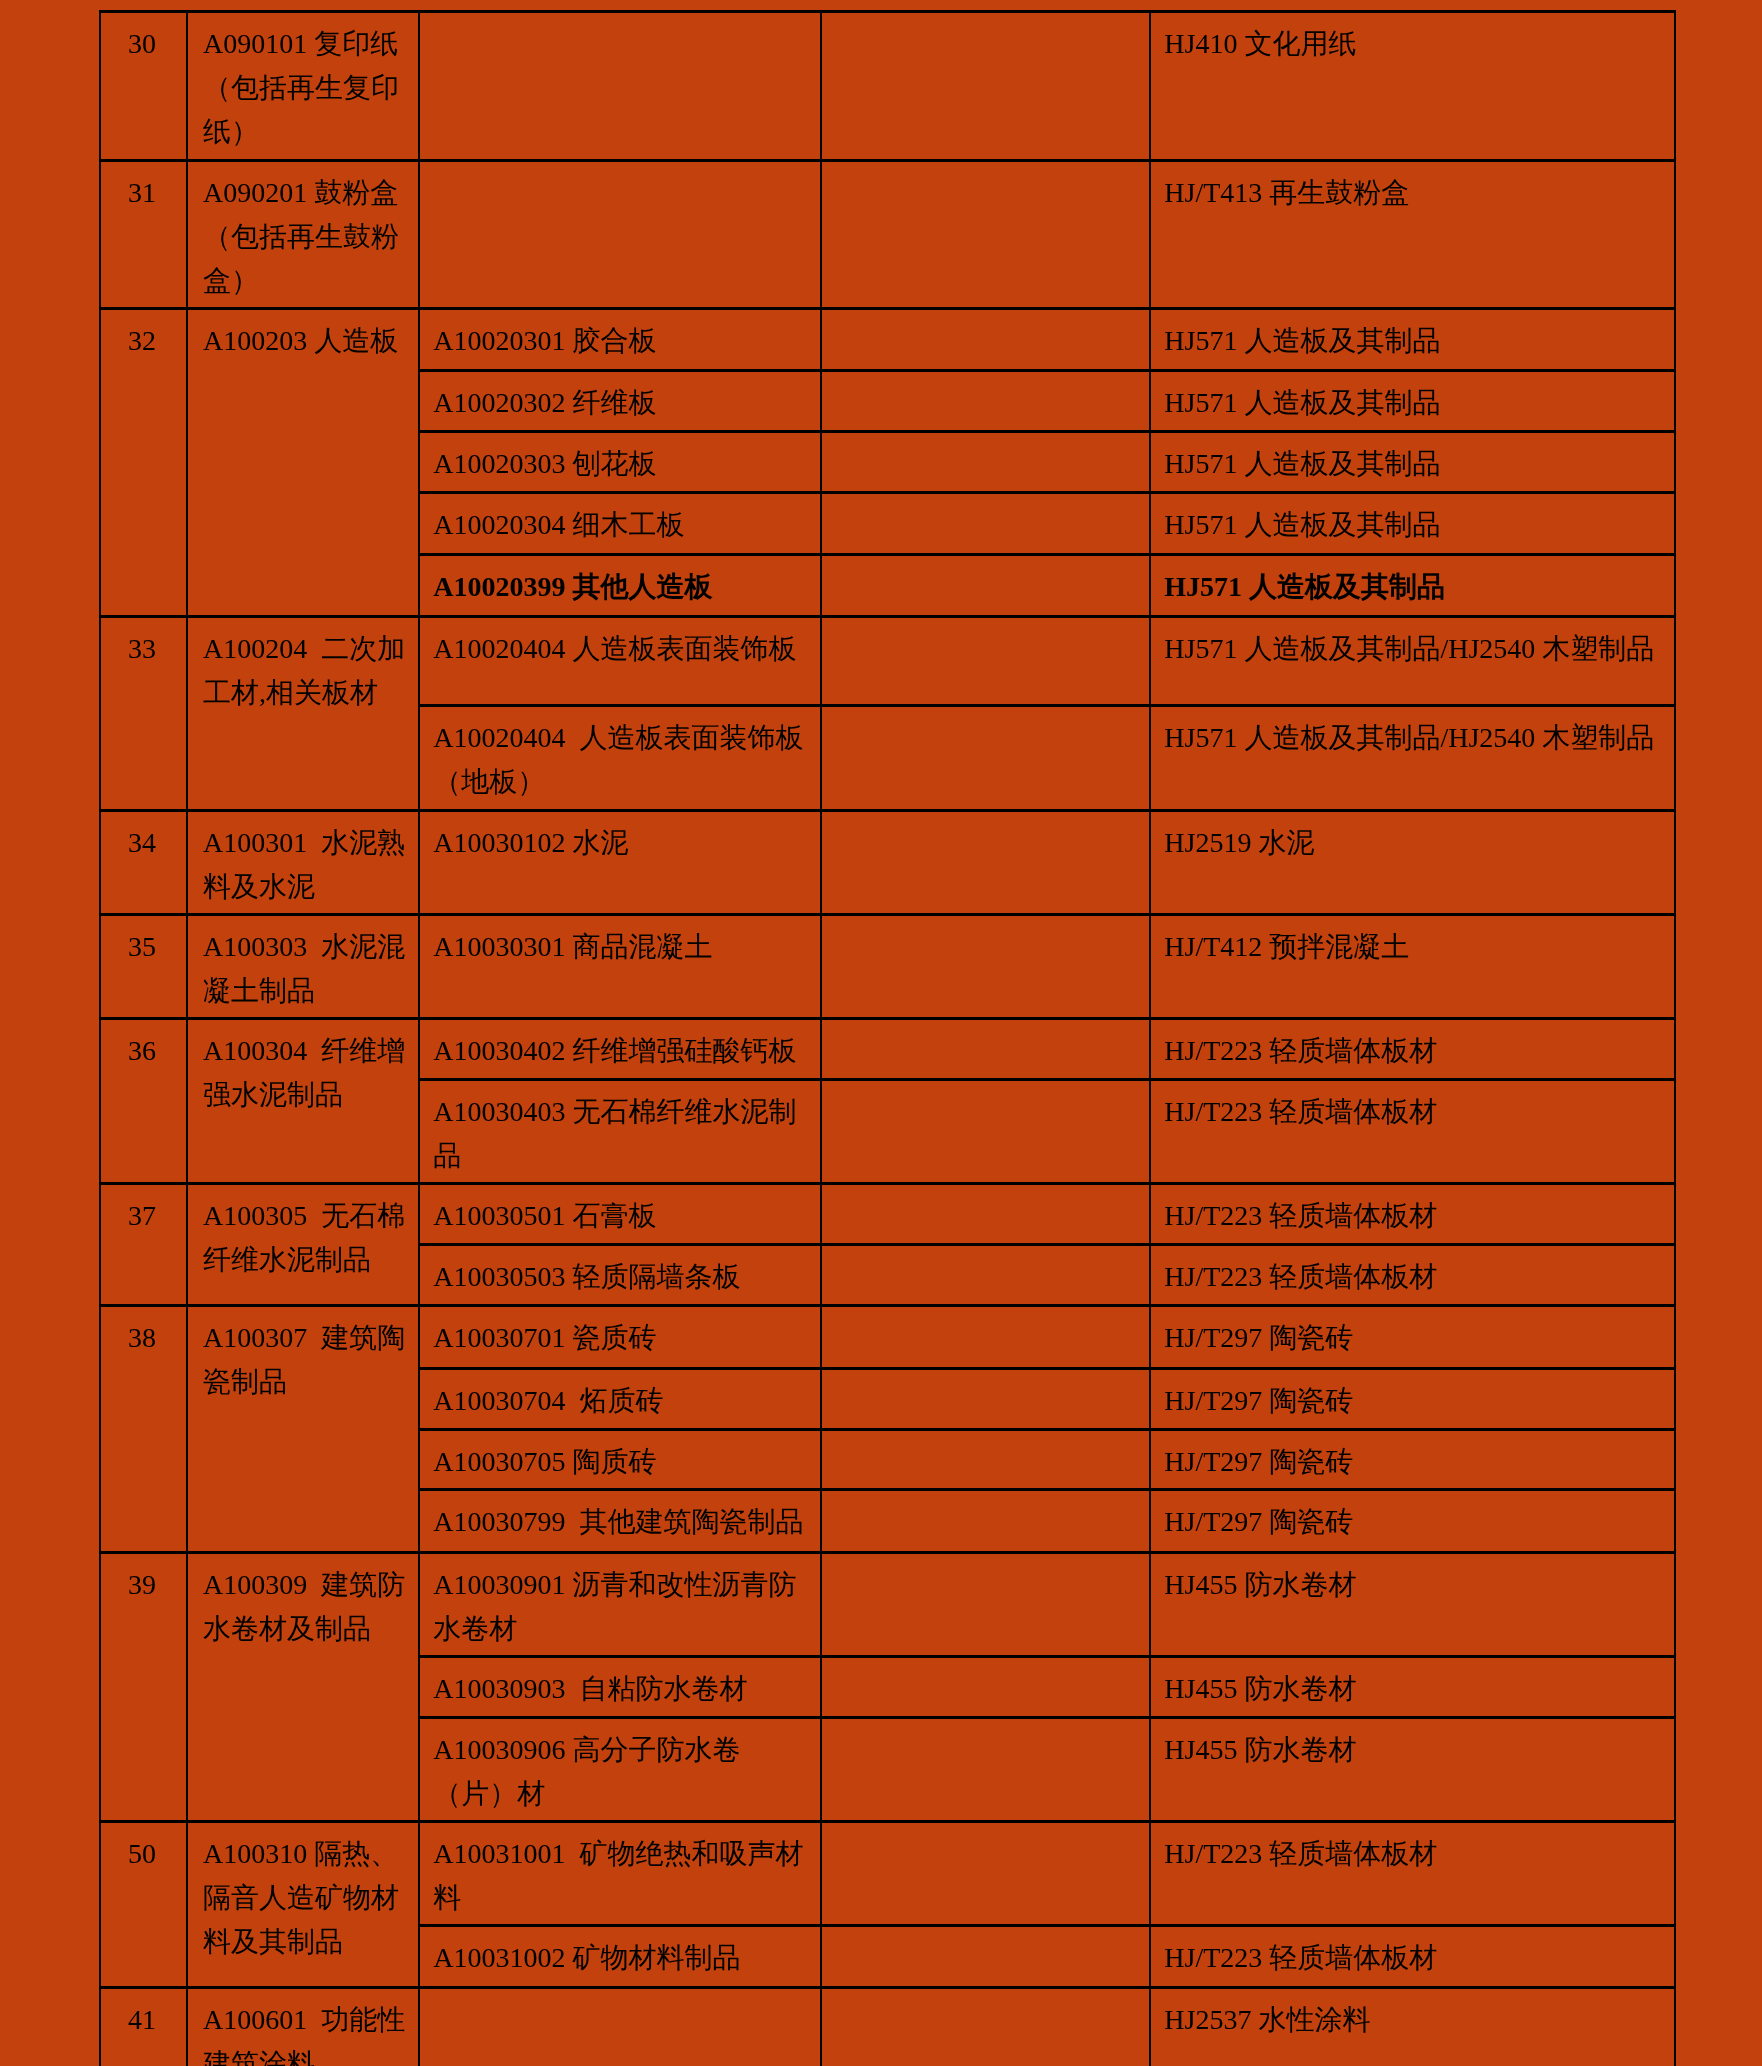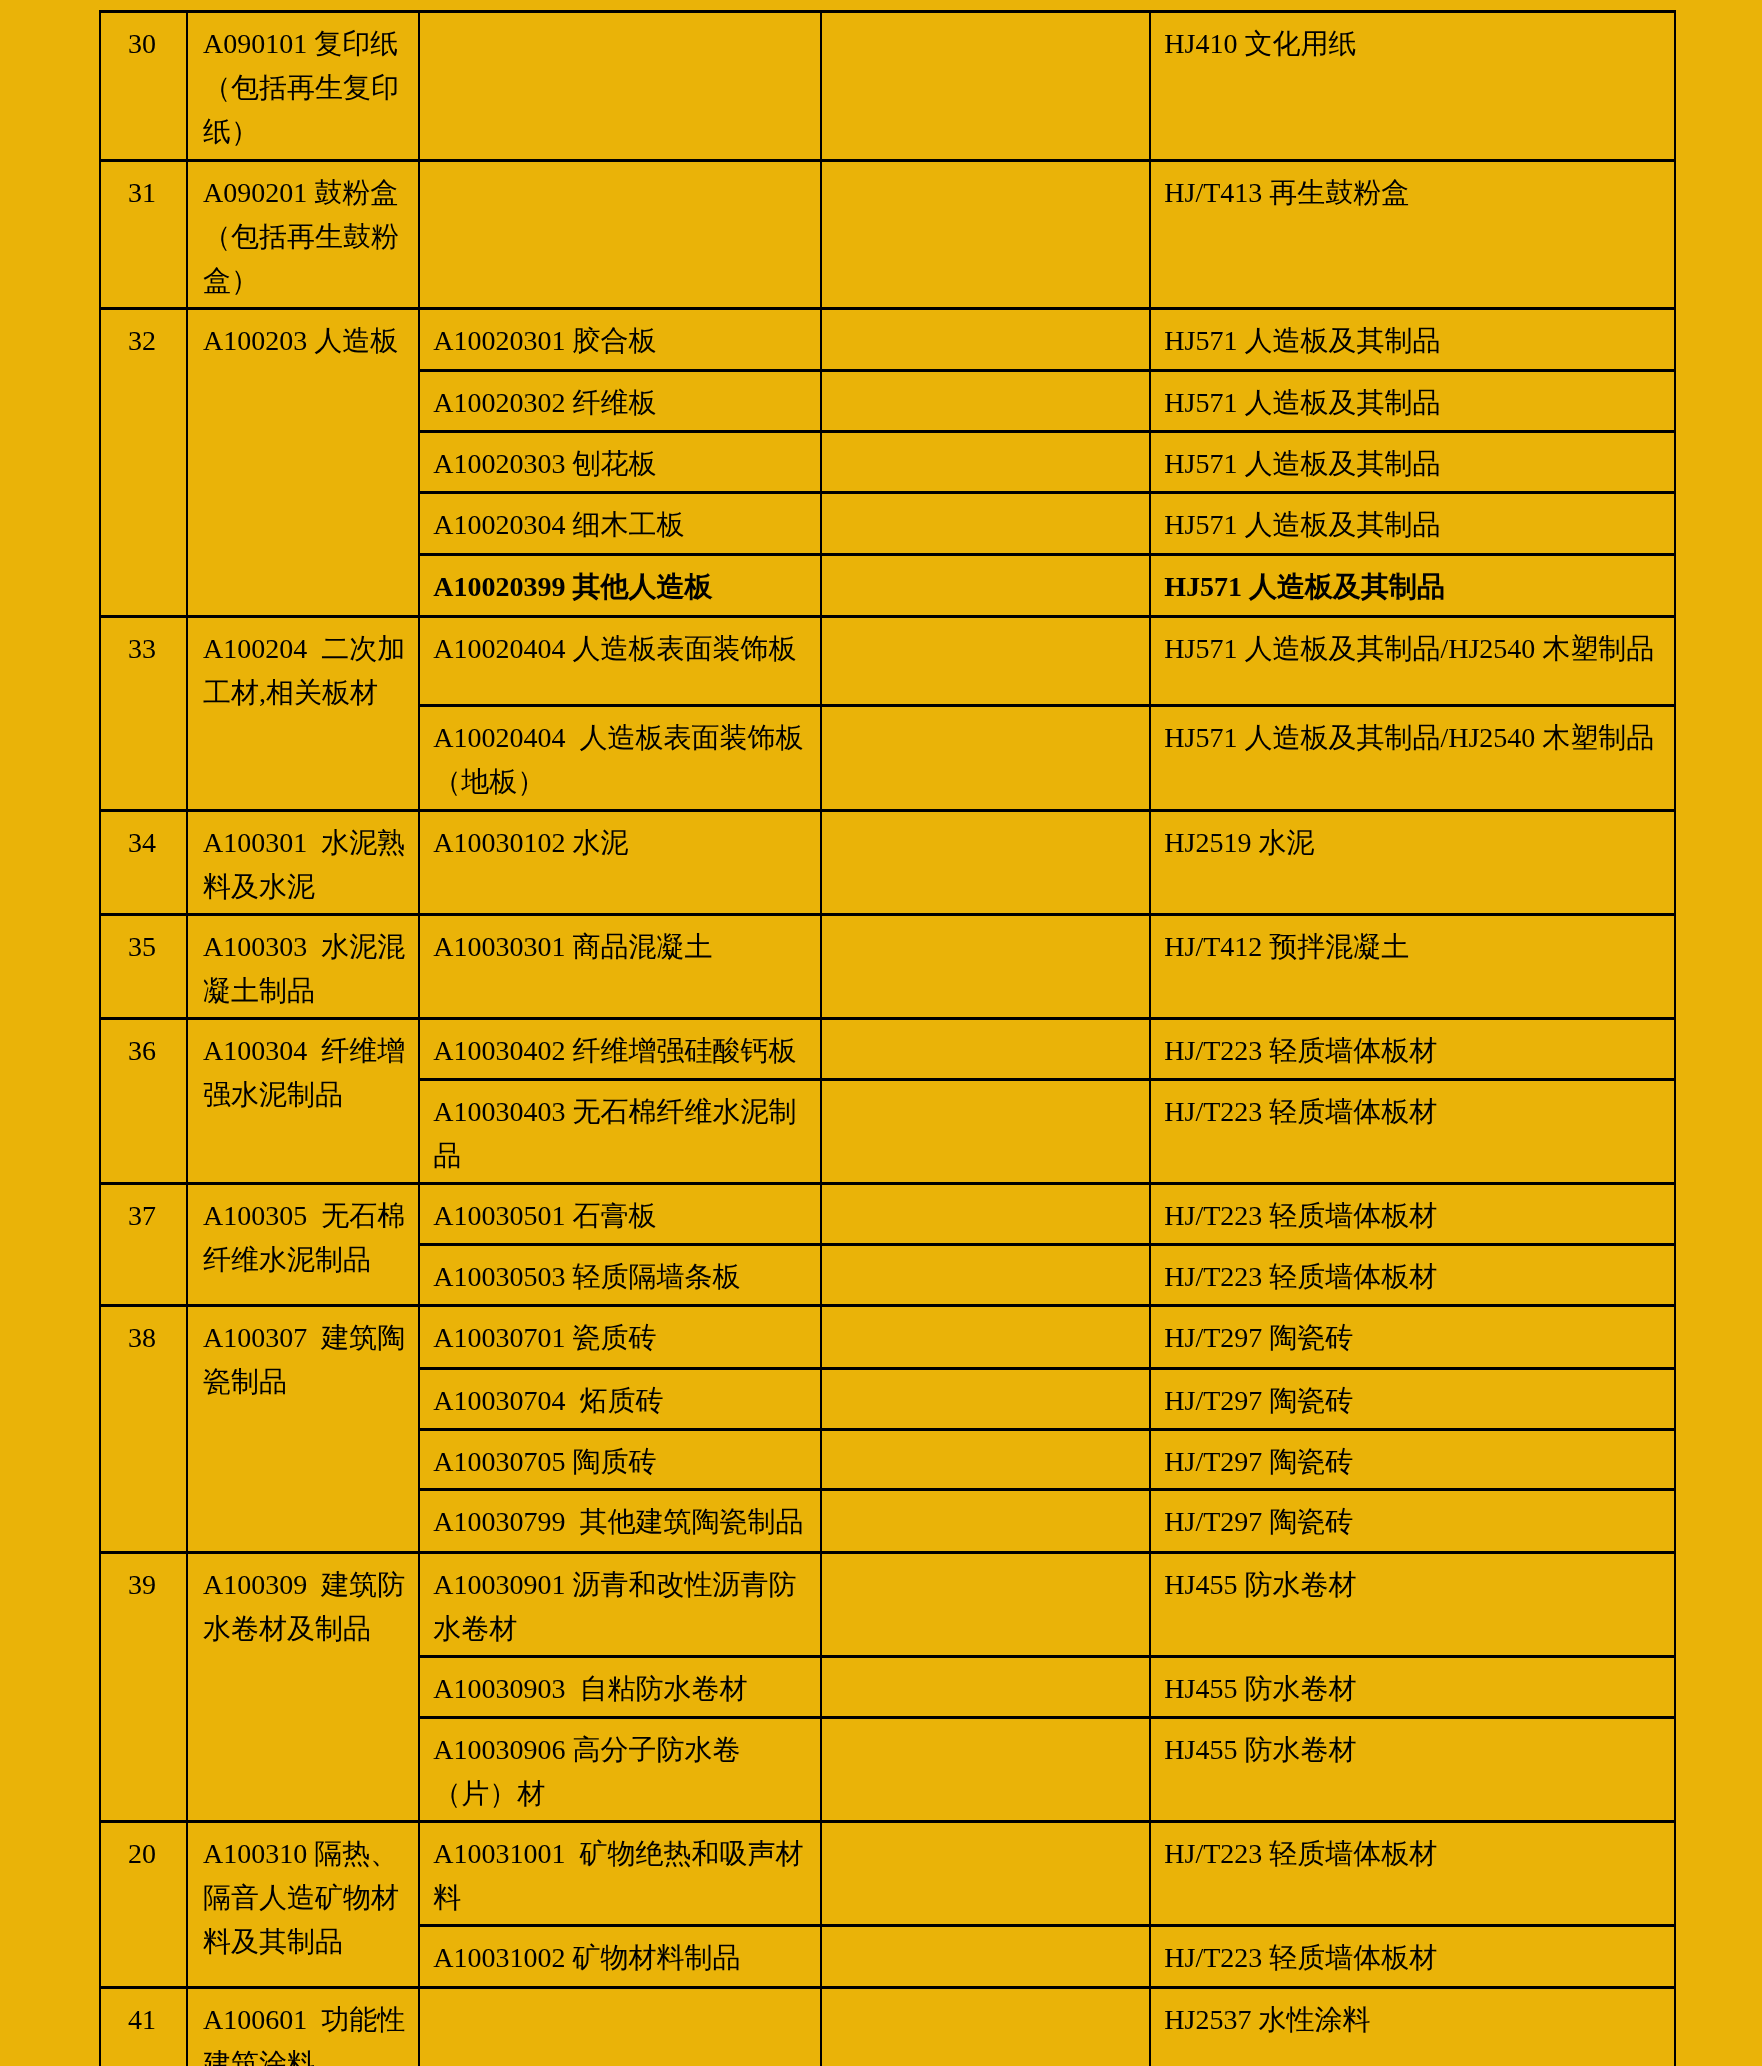--- a/index.html
+++ b/index.html
@@ -4,21 +4,21 @@
 <style>
   html, body {
     margin: 0;
     padding: 0;
     background: #ffffff;
   }
   .page {
     position: relative;
     width: 1763px;
     height: 2066px;
-    background: #eab308;
+    background: #c2410c;
     font-family: "Liberation Serif", "DejaVu Serif", serif;
     color: #000000;
     overflow: hidden;
   }
   table.doc-table {
     position: absolute;
     left: 99px;
     top: 10.4px;
     width: 1575px;
     border-collapse: collapse;
@@ -206,21 +206,21 @@
           <td class="item">A10030903  自粘防水卷材</td>
           <td class="gap"></td>
           <td class="std">HJ455 防水卷材</td>
         </tr>
         <tr>
           <td class="item">A10030906 高分子防水卷（片）材</td>
           <td class="gap"></td>
           <td class="std">HJ455 防水卷材</td>
         </tr>
         <tr>
-          <td class="num" rowspan="2">20</td>
+          <td class="num" rowspan="2">50</td>
           <td class="cat" rowspan="2">A100310 隔热、隔音人造矿物材料及其制品</td>
           <td class="item">A10031001  矿物绝热和吸声材料</td>
           <td class="gap"></td>
           <td class="std">HJ/T223 轻质墙体板材</td>
         </tr>
         <tr>
           <td class="item">A10031002 矿物材料制品</td>
           <td class="gap"></td>
           <td class="std">HJ/T223 轻质墙体板材</td>
         </tr>

